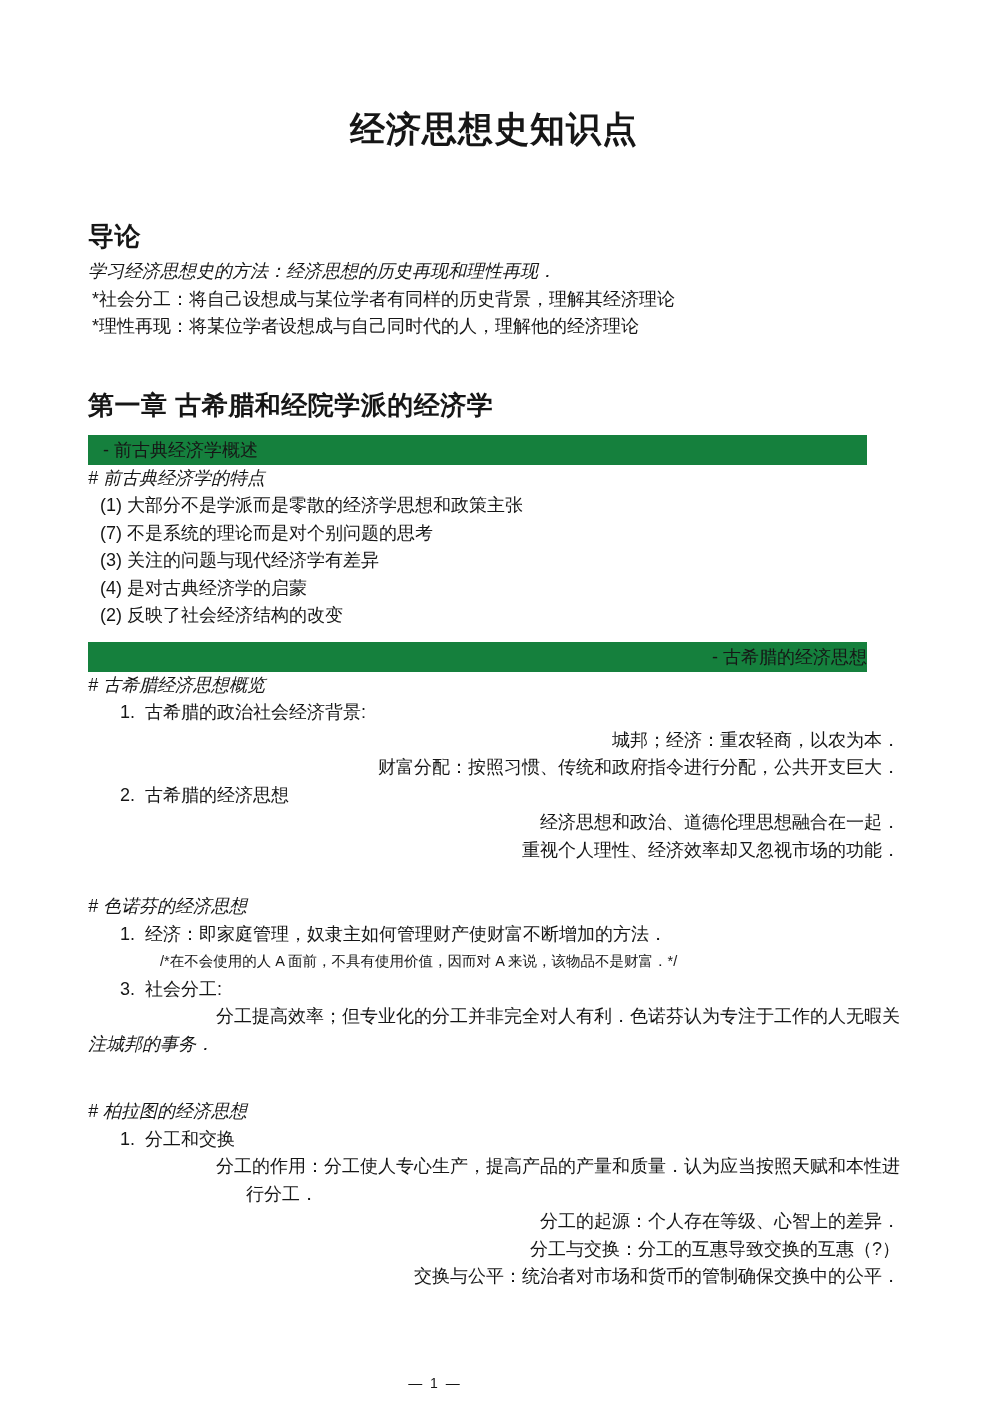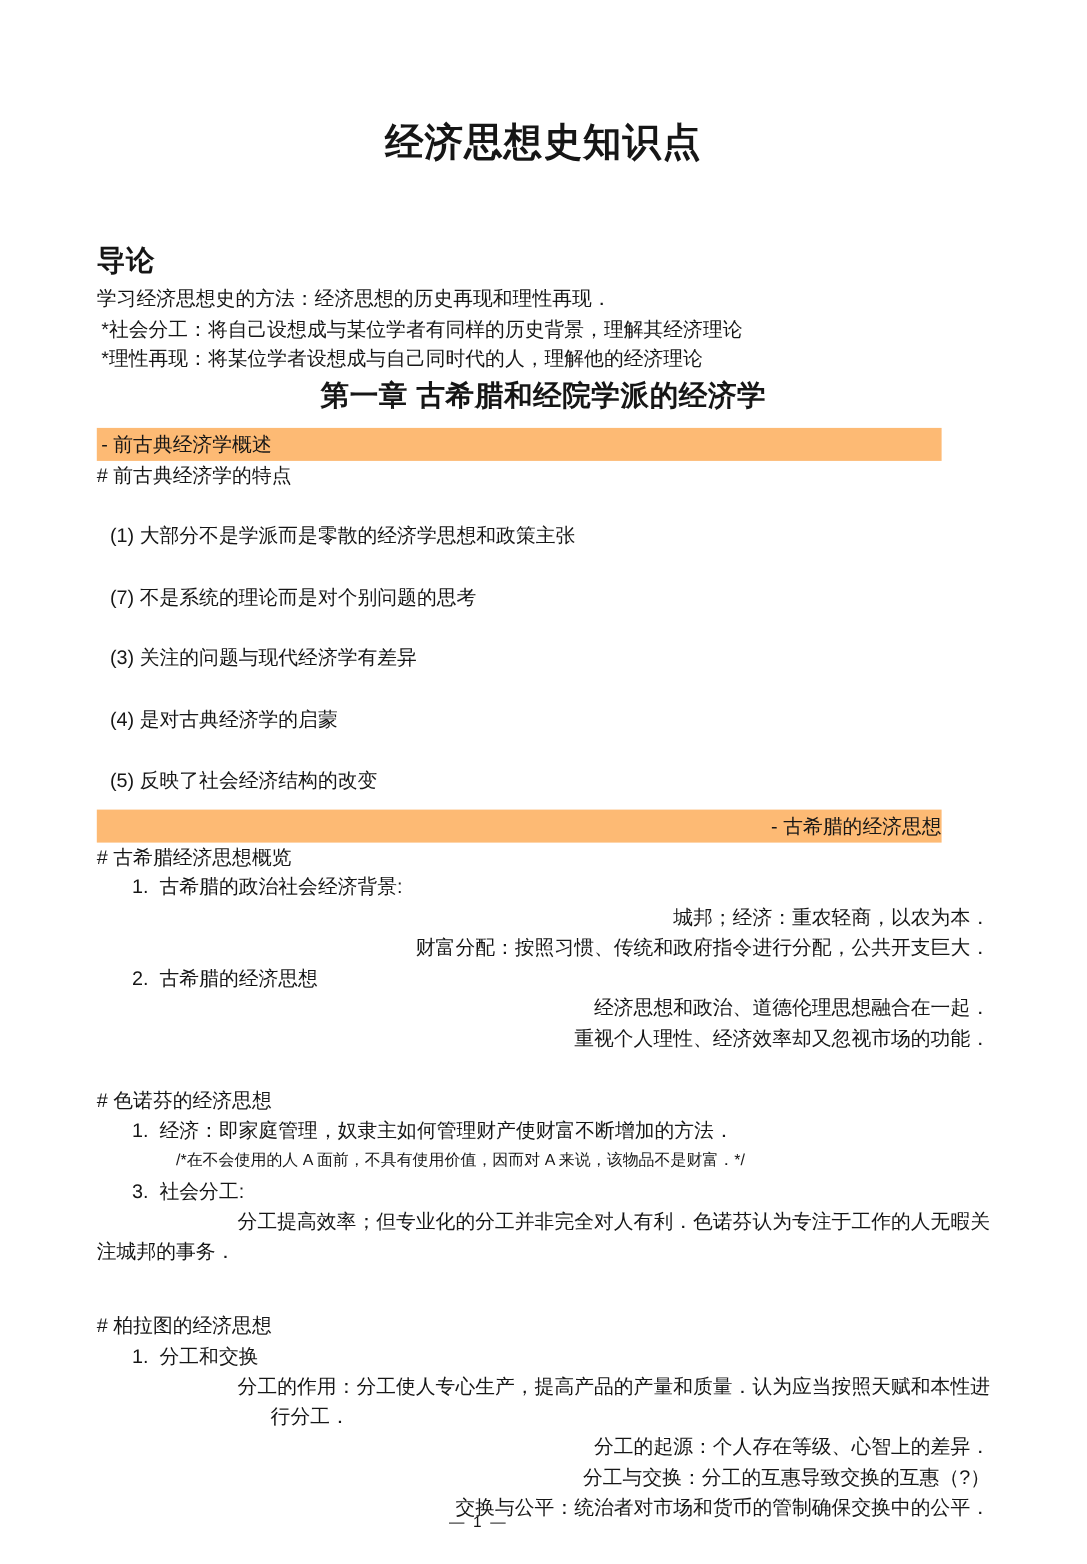--- a/index.html
+++ b/index.html
@@ -29,41 +29,41 @@
     line-height: 48px;
     letter-spacing: 1px;
   }
   .h1 {
     font-weight: bold;
     font-size: 26px;
     line-height: 36px;
     letter-spacing: 0.5px;
   }
   .h1.intro   { margin-top: 64px; margin-bottom: 4px; }
-  .h1.chapter { margin-bottom: 12px; text-align: center; }
+  .h1.chapter { margin-top: 46px; margin-bottom: 12px; }
   .band {
     width: 764px;
     height: 30px;
     line-height: 30px;
-    background: #fdba74;
-    padding-left: 4px;
+    background: #15803d;
+    padding-left: 15px;
     font-size: 18px;
     white-space: pre;
     overflow: hidden;
   }
   .band.second { margin-top: 12px; text-align: right; }
   .line {
     font-size: 18px;
     line-height: 27.5px;
     min-height: 27.5px;
     white-space: pre-wrap;
   }
-  .line.flush   { margin-left: 0; }
+  .line.flush   { margin-left: 0; font-style: italic; }
   .line.star    { margin-left: 4px; }
-  .line.paren   { margin-left: 12px; margin-top: 28px; }
+  .line.paren   { margin-left: 12px; }
   .line.num     { margin-left: 32px; }
   .line.sub     { margin-left: 38px; text-align: right; }
   .line.hang    { margin-left: 158px; }
   .line.comment { margin-left: 72px; font-size: 14.5px; }
   .gap { width: 100%; }
   .footer {
     position: absolute;
     top: 1374px;
     left: 435px;
     transform: translateX(-50%);
@@ -83,21 +83,21 @@
       <div class="line flush">学习经济思想史的方法：经济思想的历史再现和理性再现．</div>
       <div class="line star">*社会分工：将自己设想成与某位学者有同样的历史背景，理解其经济理论</div>
       <div class="line star">*理性再现：将某位学者设想成与自己同时代的人，理解他的经济理论</div>
       <div class="h1 chapter">第一章 古希腊和经院学派的经济学</div>
       <div class="band first">- 前古典经济学概述</div>
       <div class="line flush"># 前古典经济学的特点</div>
       <div class="line paren">(1) 大部分不是学派而是零散的经济学思想和政策主张</div>
       <div class="line paren">(7) 不是系统的理论而是对个别问题的思考</div>
       <div class="line paren">(3) 关注的问题与现代经济学有差异</div>
       <div class="line paren">(4) 是对古典经济学的启蒙</div>
-      <div class="line paren">(5) 反映了社会经济结构的改变</div>
+      <div class="line paren">(2) 反映了社会经济结构的改变</div>
       <div class="band second">- 古希腊的经济思想</div>
       <div class="line flush"># 古希腊经济思想概览</div>
       <div class="line num">1.  古希腊的政治社会经济背景:</div>
       <div class="line sub">城邦；经济：重农轻商，以农为本．</div>
       <div class="line sub">财富分配：按照习惯、传统和政府指令进行分配，公共开支巨大．</div>
       <div class="line num">2.  古希腊的经济思想</div>
       <div class="line sub">经济思想和政治、道德伦理思想融合在一起．</div>
       <div class="line sub">重视个人理性、经济效率却又忽视市场的功能．</div>
       <div class="gap" style="height: 29px;"></div>
       <div class="line flush"># 色诺芬的经济思想</div>

